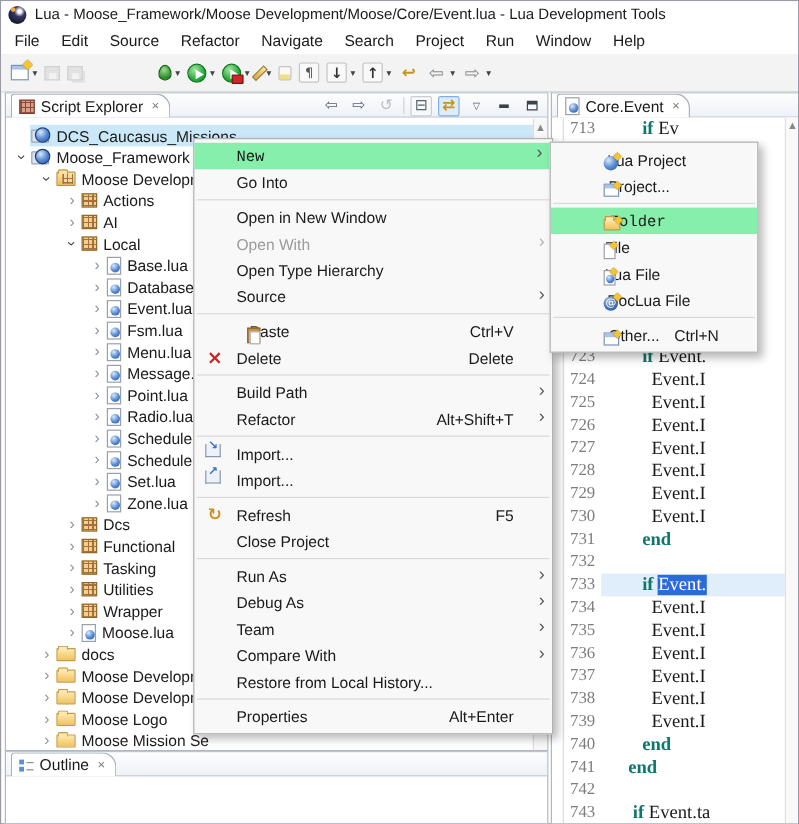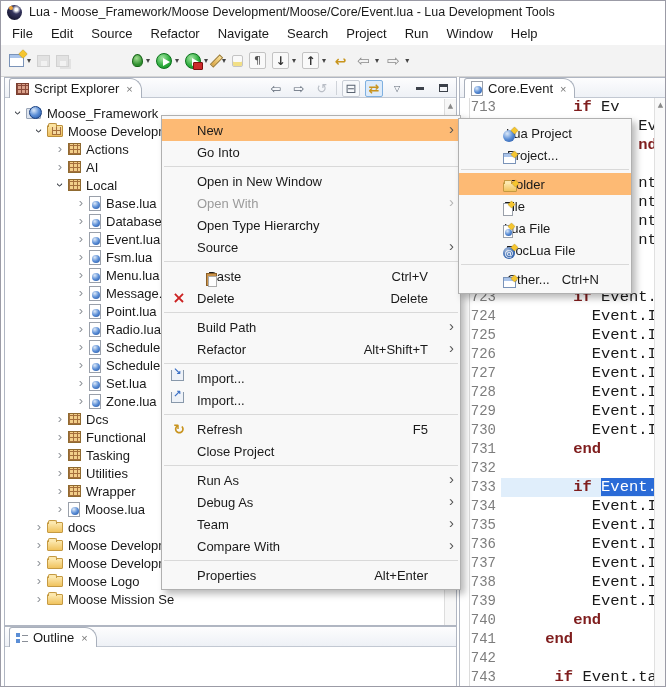--- a/index.html
+++ b/index.html
@@ -76,36 +76,36 @@
   .i-src-folder::after{content:"";position:absolute;right:1px;top:1px;width:9px;height:8px;background:repeating-linear-gradient(90deg,#a5703c 0 1px,transparent 1px 4px),repeating-linear-gradient(0deg,#a5703c 0 1px,transparent 1px 4px),#f5d9a0;}
   .i-package{width:13px;height:12px;background:repeating-linear-gradient(90deg,#a5703c 0 1px,transparent 1px 4px),repeating-linear-gradient(0deg,#a5703c 0 1px,transparent 1px 4px),#f2cf8a;border:1px solid #8f6a30;}
   .i-lua-file{width:12px;height:15px;background:#fff;border:1px solid #9aa0aa;}
   .i-lua-file::after{content:"";position:absolute;left:2px;bottom:1px;width:8px;height:8px;border-radius:50%;background:radial-gradient(circle at 35% 30%,#cfe0f5 5%,#5b8ed6 50%,#1d4f9e);}
   .i-folder{width:16px;height:11px;background:linear-gradient(#fce8ae,#f0c35e);border:1px solid #c59a42;border-radius:1px;}
   .i-folder::before{content:"";position:absolute;left:0;top:-3px;width:7px;height:3px;background:#fce8ae;border:1px solid #c59a42;border-bottom:none;border-radius:2px 2px 0 0;}
   .tscroll{position:absolute;right:0;top:21px;bottom:0;width:12px;background:#f7f7f7;border-left:1px solid #ddd;text-align:center;}
   .tscroll::before{content:"▲";font-family:"DejaVu Sans",sans-serif;font-size:7px;color:#888;display:block;margin-top:3px;}
   
   .codebody{position:absolute;left:0;right:0;top:20px;bottom:0;overflow:hidden;background:#fff;}
-  .cline{display:flex;height:19px;line-height:19px;font-family:Liberation Mono, monospace;font-size:15.5px;padding-right:12px;}
+  .cline{display:flex;height:19px;line-height:19px;font-family:Liberation Serif, serif;font-size:15.5px;padding-right:12px;}
   .ann{flex:0 0 10px;border-right:1px solid #dcdcdc;}
   .ln{flex:0 0 31px;text-align:right;padding-right:5px;color:#7d7d7d;font-size:14px;}
   .ct{flex:1;overflow:hidden;white-space:pre;padding-left:7px;}
   .ct span{white-space:pre;}
   .cur{background:#e0eefb;}
-  .kw{color:#7f1d1d;font-weight:bold;}
+  .kw{color:#0f766e;font-weight:bold;}
   .ksel{background:#2a6bd7;color:#fff;}
   .escroll{position:absolute;right:0;top:20px;bottom:0;width:12px;background:#f9f9f9;border-left:1px solid #e0e0e0;text-align:center;}
   .escroll::before{content:"▲";font-family:"DejaVu Sans",sans-serif;font-size:7px;color:#888;display:block;margin-top:3px;}
   
   .ctx{position:absolute;background:#f8f8f8;border:1px solid #b0b0b0;box-shadow:4px 4px 7px rgba(0,0,0,.28);padding:3px 0;font-size:13px;z-index:100;}
   #context-menu{left:160px;top:114px;width:300px;}
   #new-submenu{left:457px;top:117px;width:174px;z-index:110;}
   .mi{height:22px;display:flex;align-items:center;position:relative;padding:0 14px 0 35px;}
-  .mi.hl{background:#fdba74;}
+  .mi.hl{background:#86efac;font-family:Liberation Mono, monospace;}
   .mi.dis{color:#9b9b9b;}
   .mlabel{white-space:nowrap;}
   .msc{margin-left:auto;padding-right:18px;white-space:nowrap;}
   .marrow{position:absolute;right:6px;top:1px;font-size:15px;color:#555;}
   .mi.dis .marrow{color:#b5b5b5;}
   .msep{height:1px;background:#d9d9d9;margin:3px 2px;}
   .micon{position:absolute;left:9px;top:3px;width:16px;height:16px;display:flex;align-items:center;justify-content:center;font-family:"DejaVu Sans",sans-serif;}
   .i-copy{width:10px;height:12px;background:#fff;border:1px solid #5a7bb8;box-shadow:-3px -3px 0 -1px #eef3fb,-3px -3px 0 0 #5a7bb8;margin:3px 0 0 3px;}
   .i-paste{width:11px;height:13px;background:#c9924a;border:1px solid #8a5f28;position:relative;}
   .i-paste::after{content:"";position:absolute;left:1px;top:2px;width:7px;height:9px;background:#fdfdfd;border:1px solid #aaa;}
@@ -237,20 +237,27 @@
           <span class="vbtn v-minimize">
             <span class="vshape v-s-minimize"></span>
           </span>
           <span class="vbtn v-maximize">
             <span class="vshape v-s-maximize"></span>
           </span>
         </div>
     </div>
     <div class="treebody" id="tree">
         <div class="trow" style="padding-left: 6px;">
+          <span class="chev none"></span>
+          <span class="zone zsel">
+            <span class="nicon i-lua-project"></span>
+            <span class="tlabel">DCS_Caucasus_Missions</span>
+          </span>
+        </div>
+        <div class="trow" style="padding-left: 6px;">
           <span class="chev open"></span>
           <span class="zone">
             <span class="nicon i-lua-project"></span>
             <span class="tlabel">Moose_Framework</span>
           </span>
         </div>
         <div class="trow" style="padding-left: 27px;">
           <span class="chev open"></span>
           <span class="zone">
             <span class="nicon i-src-folder"></span>
@@ -693,20 +700,23 @@
         <span class="marrow">›</span>
       </div>
       <div class="mi">
         <span class="mlabel">Team</span>
         <span class="marrow">›</span>
       </div>
       <div class="mi">
         <span class="mlabel">Compare With</span>
         <span class="marrow">›</span>
       </div>
+      <div class="mi">
+        <span class="mlabel">Restore from Local History...</span>
+      </div>
       <div class="msep"></div>
       <div class="mi">
         <span class="mlabel">Properties</span>
         <span class="msc">Alt+Enter</span>
       </div>
     </div>
   <div class="ctx" id="new-submenu">
       <div class="mi">
         <span class="micon inew i-new-lua-project"></span>
         <span class="mlabel">Lua Project</span>

